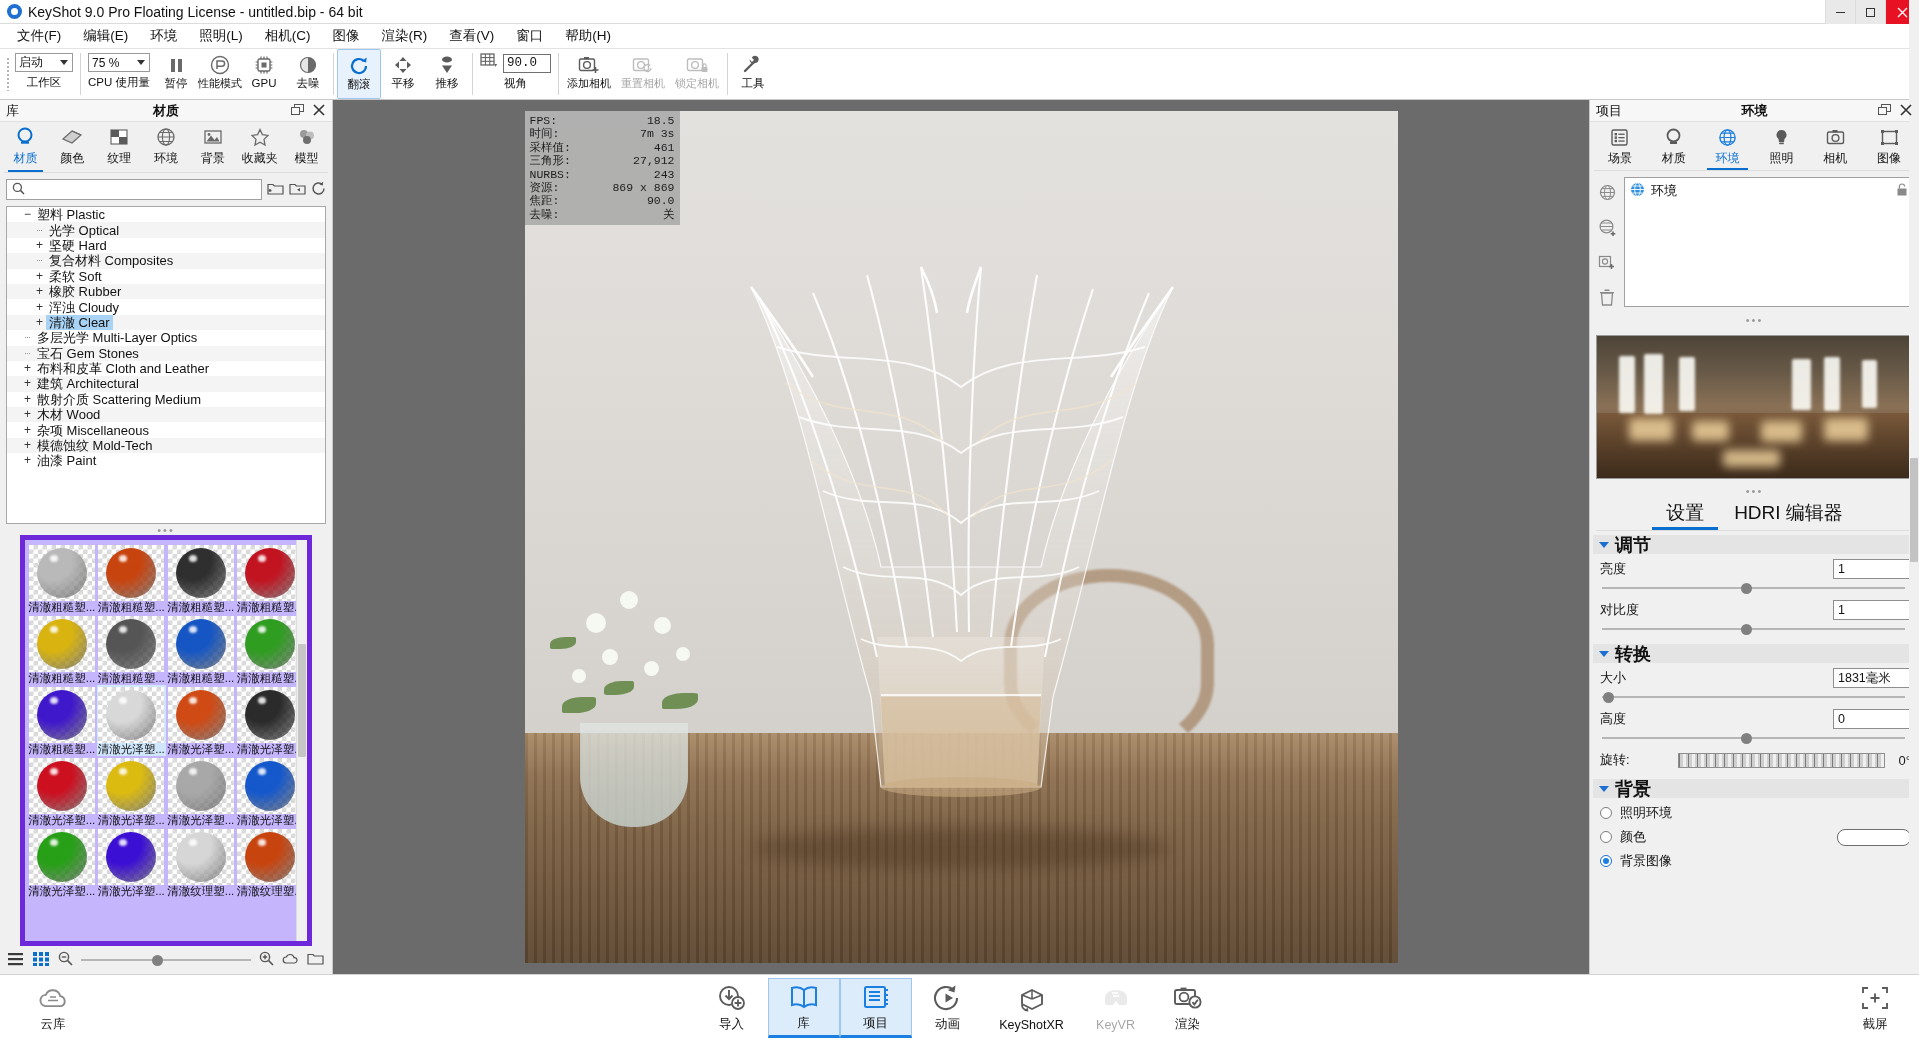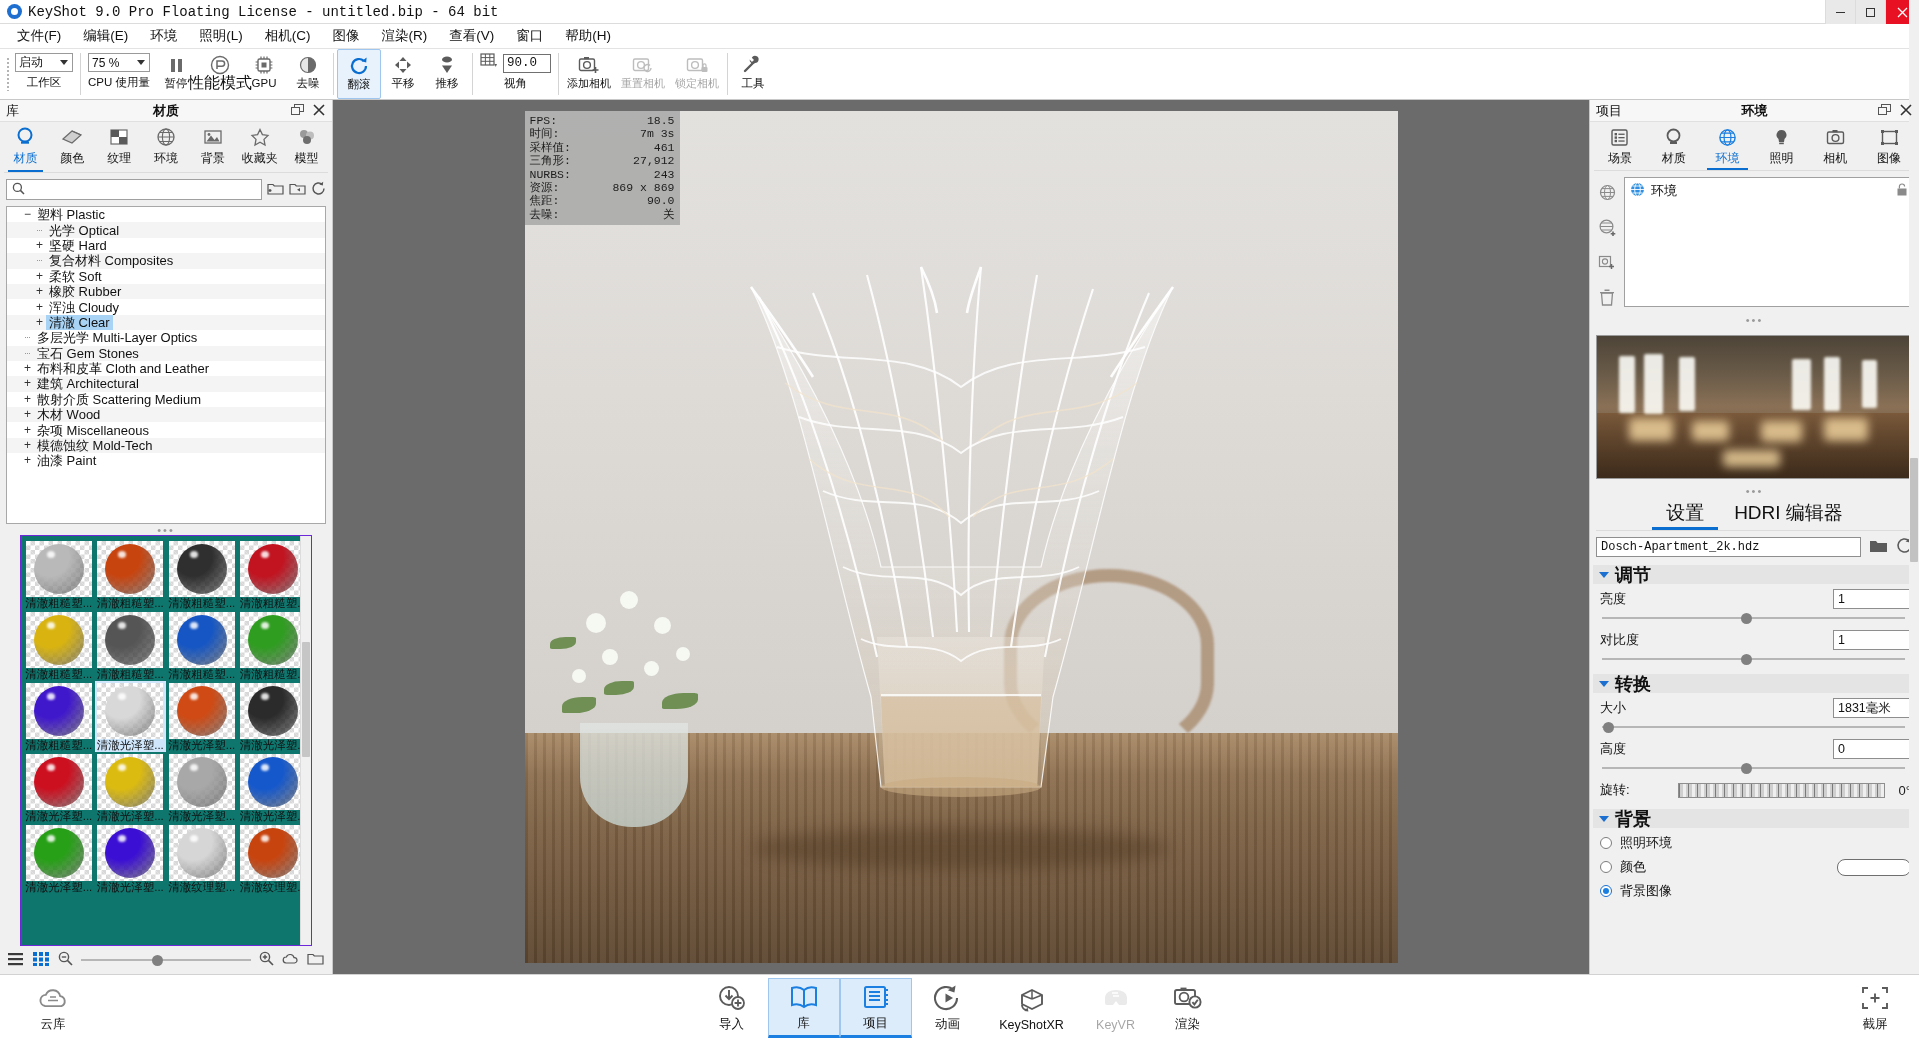--- a/index.html
+++ b/index.html
@@ -9,21 +9,21 @@
     font-size: 13px;
     background:#f0f0f0;
     color:#1a1a1a;
     -webkit-font-smoothing: antialiased;
   }
   .app { position:relative; width:1919px; height:1040px; display:flex; flex-direction:column; }
 
   
   .titlebar {
     height:24px; background:#ffffff; display:flex; align-items:center;
-    border-bottom:1px solid #dcdcdc; flex:0 0 24px; position:relative;font-family:Liberation Mono, monospace;
+    border-bottom:1px solid #dcdcdc; flex:0 0 24px; position:relative;
   }
   .titlebar .appicon {
     width:15px;height:15px;border-radius:50%;background:#1f6fd0;margin:0 6px 0 7px;
     position:relative; flex:0 0 auto;
   }
   .titlebar .appicon:after{content:"";position:absolute;left:4px;top:4px;width:7px;height:7px;border-radius:50%;background:#fff;}
   .titlebar .ttext { font-size:14px; color:#111; white-space:nowrap; }
   .winbtns { position:absolute; right:0; top:0; height:24px; display:flex; }
   .winbtn { width:30px;height:24px; display:flex;align-items:center;justify-content:center;
             color:#333; font-size:12px; background:#e9e9e9; border-left:1px solid #dcdcdc;}
@@ -96,21 +96,21 @@
   .trow.alt{background:#f4f4f4}
   .trow.sel .tlabel{background:#a8d3f5;}
   .trow .tw{width:13px;display:flex;align-items:center;justify-content:center;color:#333;font-size:12px;flex:0 0 13px}
   .trow .dot{width:13px;flex:0 0 13px;display:flex;align-items:center;justify-content:center}
   .trow .dot i{display:block;width:5px;height:1px;border-top:1px dotted #999;}
   .trow.lvl2{padding-left:26px}
   .tlabel{padding:0 3px;color:#111}
 
   .dots3{height:11px;display:flex;align-items:center;justify-content:center;letter-spacing:2px;color:#9a9a9a;font-size:11px}
 
-  .matgrid{margin:0 20px;border:1px solid #6d28d9;background:#0f766e;flex:1 1 auto;position:relative;overflow:hidden}
+  .matgrid{margin:0 20px;border:5px solid #6d28d9;background:#c4b5fd;flex:1 1 auto;position:relative;overflow:hidden}
   .mg-inner{position:absolute;inset:0;padding:3px 2px;display:grid;grid-template-columns:repeat(4,1fr);
             gap:0px; align-content:start;}
   .mcell{display:flex;flex-direction:column;align-items:center;padding:2px 1px 0 1px}
   .mcell.sel{background:#cfe6fb}
   .mthumb{width:66px;height:56px;
      background-image:linear-gradient(45deg,#d8d8d8 25%,transparent 25%,transparent 75%,#d8d8d8 75%),
                       linear-gradient(45deg,#d8d8d8 25%,#fff 25%,#fff 75%,#d8d8d8 75%);
      background-size:9px 9px; background-position:0 0,4.5px 4.5px; display:flex;align-items:center;justify-content:center}
   .ball{width:50px;height:50px;border-radius:50%;position:relative;overflow:hidden}
   .ball:after{content:"";position:absolute;left:26%;top:14%;width:16%;height:14%;border-radius:50%;
@@ -302,21 +302,21 @@
       <div class="lb">暂停</div>
     </div>
 
     <div class="tb-item">
       <div class="ic">
         <svg width="22" height="22" viewBox="0 0 22 22">
             <circle cx="11" cy="11" r="8.5" fill="none" stroke="#6a6a6a" stroke-width="1.4"></circle>
             <path d="M8 15 L8 7 L13 7 a2.6 2.6 0 0 1 0 5.2 L8 12.2" fill="none" stroke="#6a6a6a" stroke-width="1.5"></path>
           </svg>
       </div>
-      <div class="lb" style="line-height:10px;font-size:16px">性能模式</div>
+      <div class="lb" style="line-height:10px;font-size:11px">性能模式</div>
     </div>
 
     <div class="tb-item">
       <div class="ic">
         <svg width="20" height="20" viewBox="0 0 20 20">
             <rect x="4" y="4" width="12" height="12" rx="1.5" fill="none" stroke="#6a6a6a" stroke-width="1.4"></rect>
             <rect x="7.5" y="7.5" width="5" height="5" fill="#6a6a6a"></rect>
             <g stroke="#6a6a6a" stroke-width="1.2">
               <path d="M7 4 V1.6 M10 4 V1.6 M13 4 V1.6 M7 16 V18.4 M10 16 V18.4 M13 16 V18.4 M4 7 H1.6 M4 10 H1.6 M4 13 H1.6 M16 7 H18.4 M16 10 H18.4 M16 13 H18.4"></path>
             </g>
@@ -1100,34 +1100,20 @@
       </div>
 
       <div class="dots3" style="margin-top:6px">•••</div>
 
       <div class="settabs">
         <div class="settab sel">设置</div>
         <div class="settab">HDRI 编辑器</div>
       </div>
       <div class="settabs-rule"></div>
 
-      <div class="hdrifile">
-        <div class="fbox">Dosch-Apartment_2k.hdz</div>
-        <span>
-          <svg width="19" height="16" viewBox="0 0 19 16">
-              <path d="M1 3 L7 3 L8.6 5 L18 5 L18 14 L1 14 Z" fill="#5b5b5b"></path>
-            </svg>
-        </span>
-        <span>
-          <svg width="17" height="17" viewBox="0 0 17 17">
-              <path d="M15 8.5 a6.5 6.5 0 1 1 -2 -4.7" fill="none" stroke="#5b5b5b" stroke-width="1.6"></path>
-              <path d="M14.2 1 L13.7 5.6 L9.6 4.4 Z" fill="#5b5b5b"></path>
-            </svg>
-        </span>
-      </div>
 
       <div class="secthead">
         <span class="chev"></span>
         <span>调节</span>
       </div>
 
       <div class="ctrlrow">
         <span class="lb">亮度</span>
         <span class="val">1</span>
       </div>

